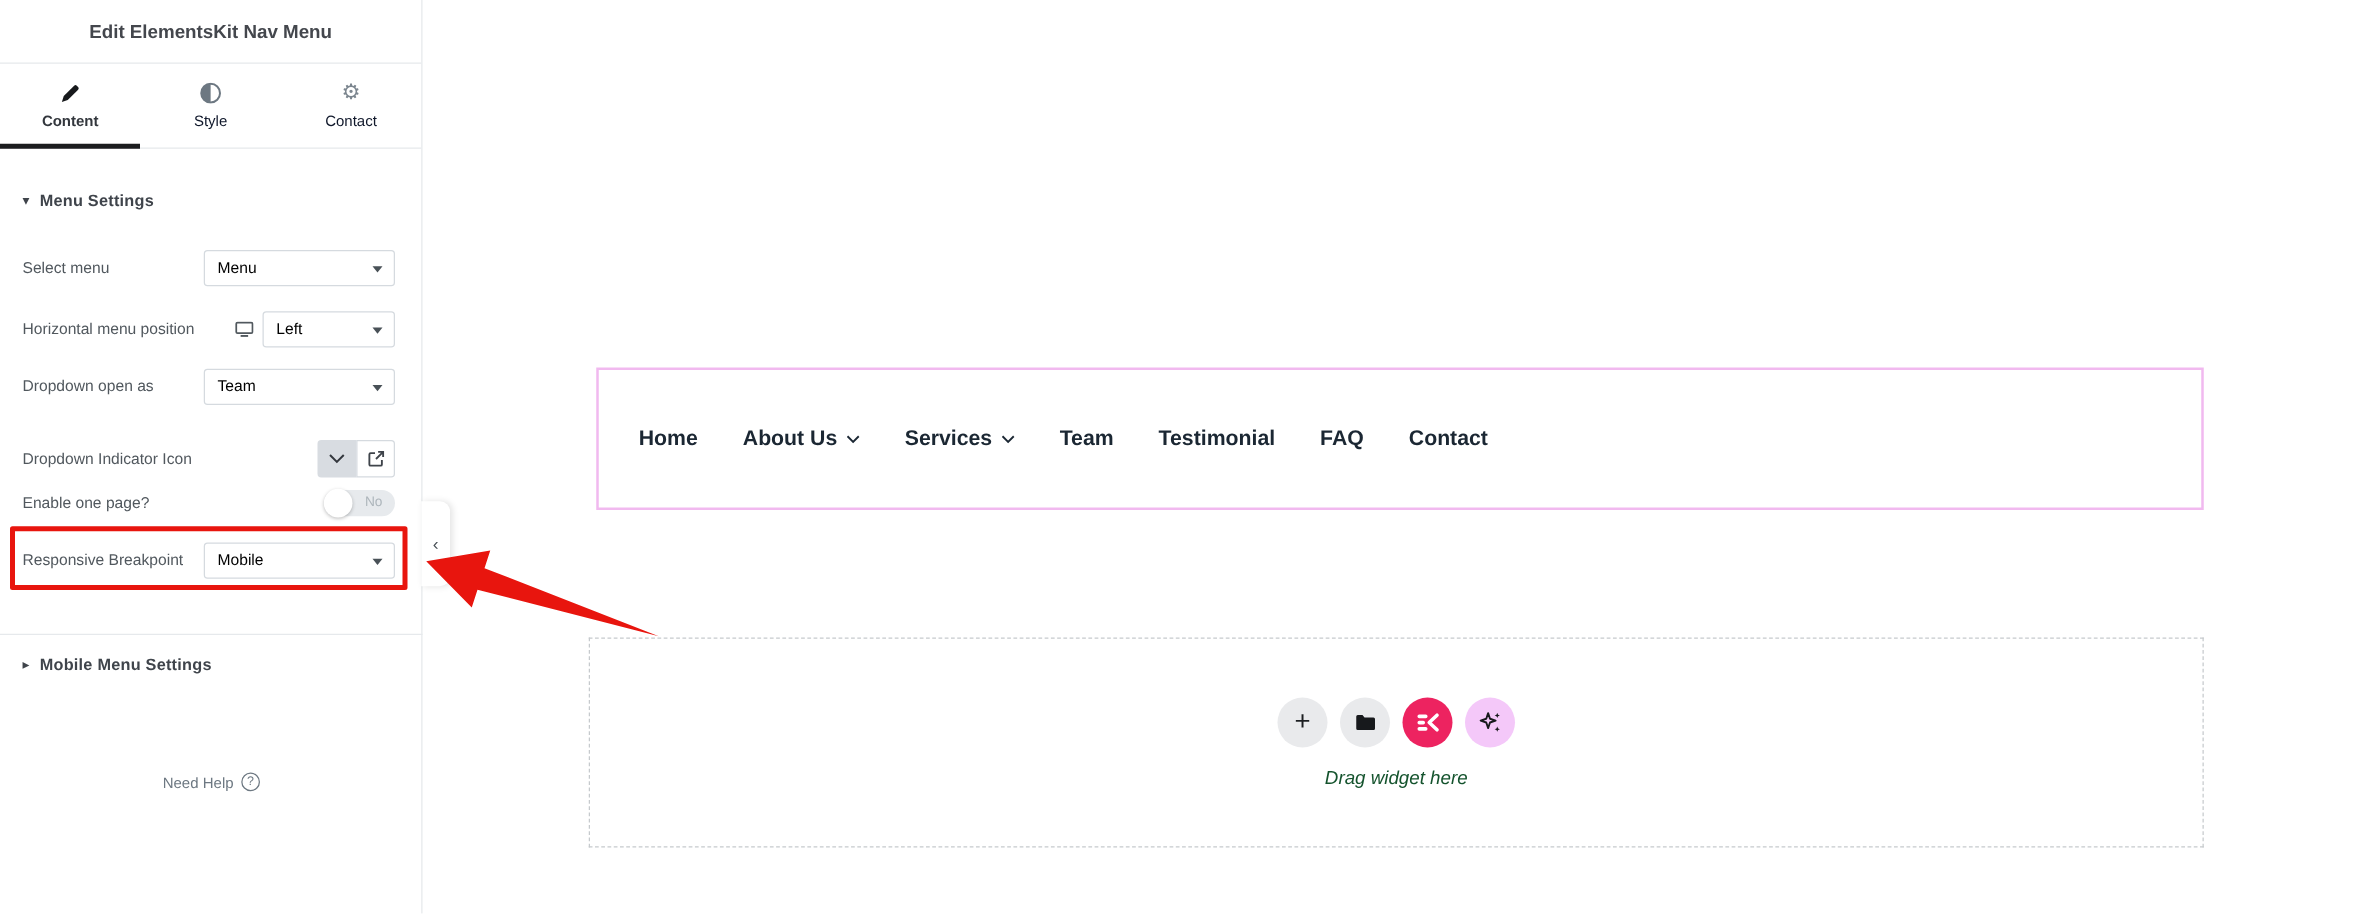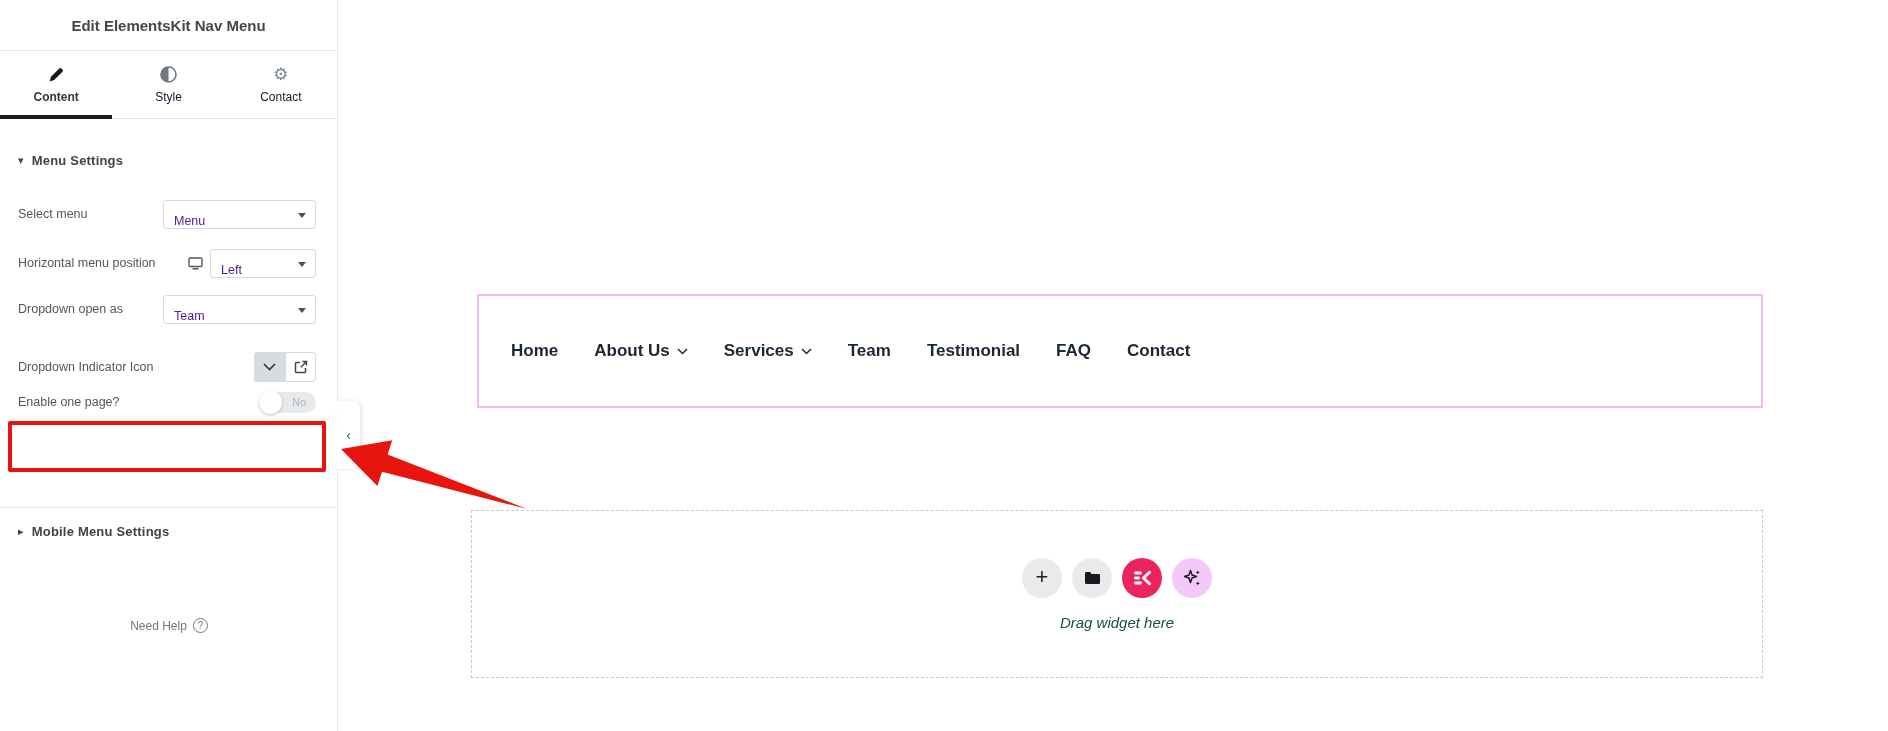--- a/index.html
+++ b/index.html
@@ -36,23 +36,23 @@
     font-size:13px; font-weight:700; color:#3f444b; letter-spacing:.2px;
   }
   .section-caret { font-size:11px; color:#3f444b; font-family:"DejaVu Sans", sans-serif; }
 
   .ctrl-row {
     position:absolute; left:18px; width:298px; height:30px;
     display:flex; align-items:center;
   }
   .ctrl-label { font-size:12.5px; color:#51585e; }
   .select {
-    margin-left:auto; height:29px; display:flex; align-items:flex-end;
+    margin-left:auto; height:29px; display:flex; align-items:center;
     border:1px solid #d5dadf; border-radius:3px; background:#fff;
-    padding:0 40px 0 10px; font-size:12.5px; color:#4c1d95; position:relative;
+    padding:0 40px 0 10px; font-size:12.5px; color:#000000; position:relative;
     cursor:pointer;
   }
   .select::after {
     content:""; position:absolute; right:9px; top:12px;
     border-left:4px solid transparent; border-right:4px solid transparent;
     border-top:5px solid #495157;
   }
   .select.w-lg { width:153px; }
   .select.w-sm { width:106px; }
   .device-icon { margin-left:auto; margin-right:7px; display:flex; align-items:center; }
@@ -214,20 +214,26 @@
     </div>
 
     <div class="ctrl-row" style="top:387px;">
       <span class="ctrl-label">Enable one page?</span>
       <div class="toggle">
         <span class="toggle-knob"></span>
         <span class="toggle-text">No</span>
       </div>
     </div>
 
+    <div class="ctrl-row" style="top:433px;">
+      <span class="ctrl-label">Responsive Breakpoint</span>
+      <div class="select w-lg">
+        <span>Mobile</span>
+      </div>
+    </div>
 
     <div class="divider" style="top:507px;"></div>
 
     <div class="section-head" style="top:524px;">
       <span class="section-caret">▸</span>
       <span>Mobile Menu Settings</span>
     </div>
 
     <div class="need-help">
       <span>Need Help</span>

